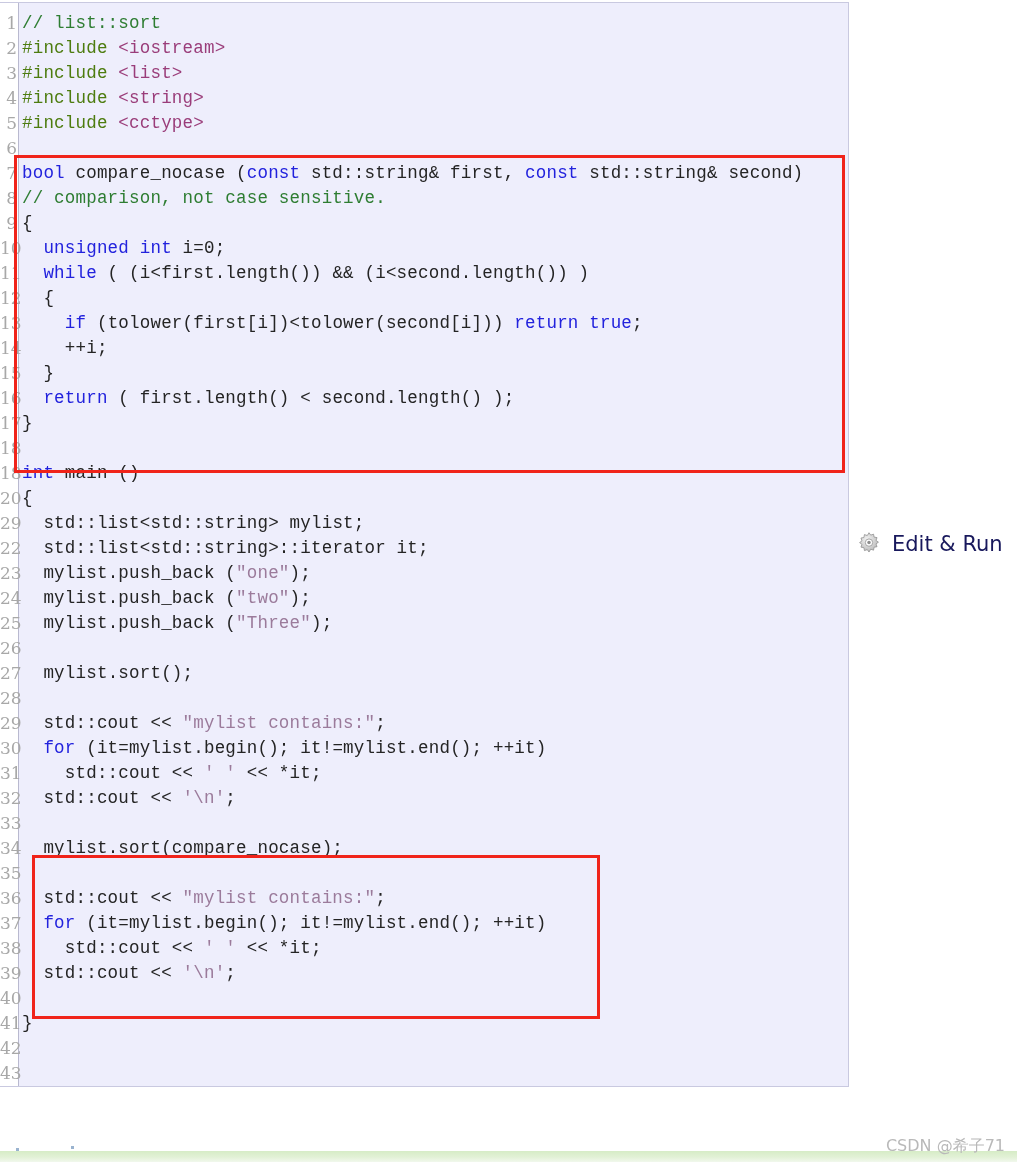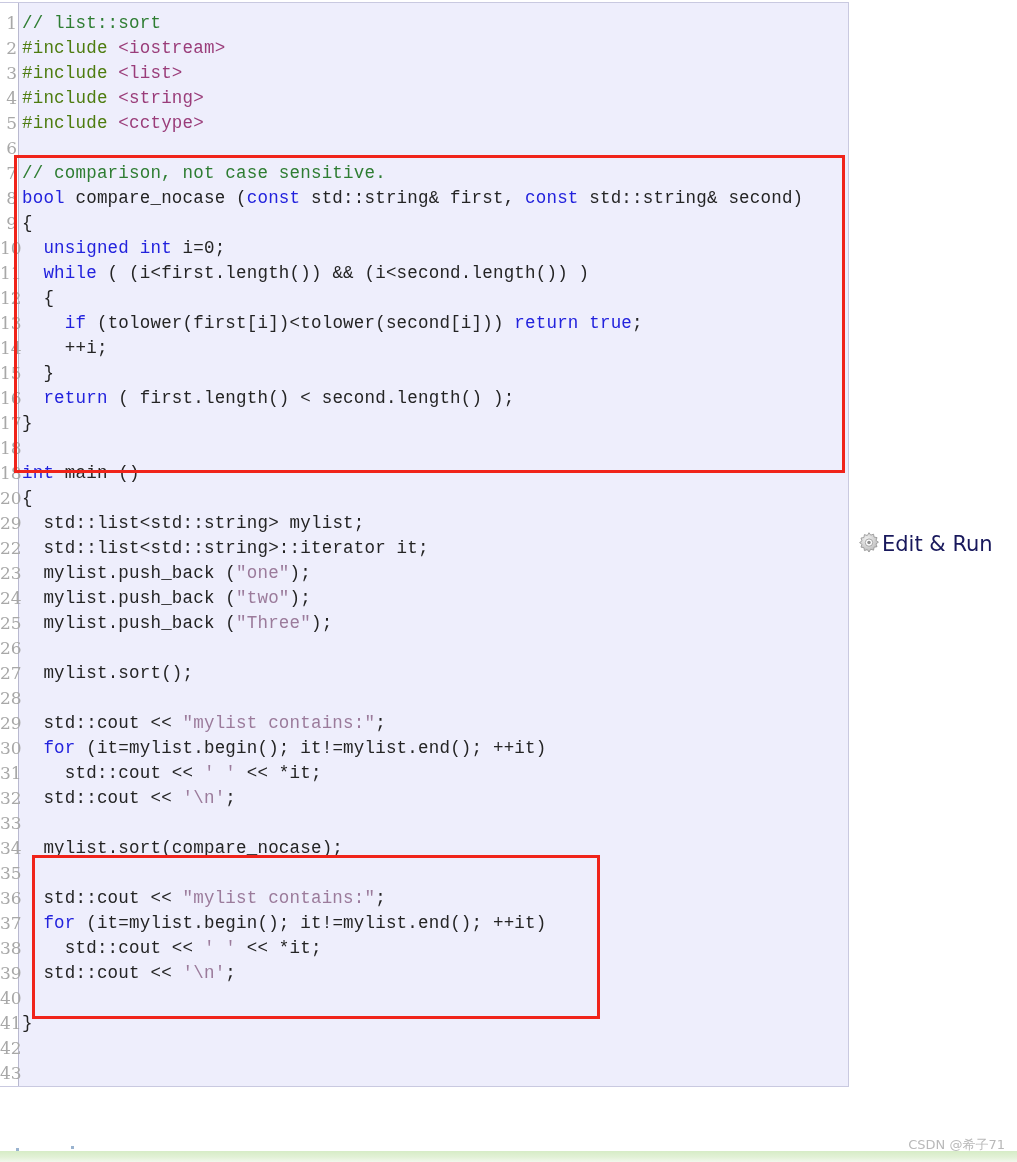--- a/index.html
+++ b/index.html
@@ -80,41 +80,42 @@
   }
   #hl-box-1 { left: 14px;  top: 155px; width: 831px;  height: 318px; }
   #hl-box-2 { left: 32px;  top: 855px; width: 568px;  height: 164px; }
 
   
   #edit-run {
     position: absolute;
     left: 856px; top: 531px;
     display: flex;
     align-items: center;
+    gap: 10px;
     cursor: pointer;
     user-select: none;
   }
   #edit-run .gear {
     width: 26px; height: 26px;
     flex: 0 0 26px;
     display: block;
   }
   #edit-run .label {
     font-family: "DejaVu Sans", "Liberation Sans", sans-serif;
     font-size: 21px;
     color: #18185c;
     white-space: nowrap;
   }
 
   
   #watermark {
     position: absolute;
     right: 12px; top: 1136px;
     font-family: "DejaVu Sans", "Liberation Sans", sans-serif;
-    font-size: 13px;
+    font-size: 16px;
     color: #b9b9b9;
     white-space: nowrap;
   }
 
   
   #bottom-bar {
     position: absolute;
     left: 0; top: 1151px;
     width: 1017px; height: 11px;
     background: linear-gradient(to bottom, #d6ecc6 0%, #e2f1d6 55%, #f1f8ec 100%);
@@ -184,22 +185,22 @@
         <span class="ln">42</span>
         <span class="ln">43</span>
       </div>
     <div id="code">
         <span class="cl"><span class="cmt">// list::sort</span></span>
         <span class="cl"><span class="pre">#include</span> <span class="inc">&lt;iostream&gt;</span></span>
         <span class="cl"><span class="pre">#include</span> <span class="inc">&lt;list&gt;</span></span>
         <span class="cl"><span class="pre">#include</span> <span class="inc">&lt;string&gt;</span></span>
         <span class="cl"><span class="pre">#include</span> <span class="inc">&lt;cctype&gt;</span></span>
         <span class="cl">&nbsp;</span>
+        <span class="cl"><span class="kw">bool</span> <span class="pl">compare_nocase</span> (<span class="kw">const</span> <span class="pl">std</span>::<span class="pl">string</span>&amp; <span class="pl">first</span>, <span class="kw">const</span> <span class="pl">std</span>::<span class="pl">string</span>&amp; <span class="pl">second</span>)</span>
         <span class="cl"><span class="cmt">// comparison, not case sensitive.</span></span>
-        <span class="cl"><span class="kw">bool</span> <span class="pl">compare_nocase</span> (<span class="kw">const</span> <span class="pl">std</span>::<span class="pl">string</span>&amp; <span class="pl">first</span>, <span class="kw">const</span> <span class="pl">std</span>::<span class="pl">string</span>&amp; <span class="pl">second</span>)</span>
         <span class="cl">{</span>
         <span class="cl">  <span class="kw">unsigned</span> <span class="kw">int</span> <span class="pl">i</span>=0;</span>
         <span class="cl">  <span class="kw">while</span> ( (<span class="pl">i</span>&lt;<span class="pl">first</span>.<span class="pl">length</span>()) &amp;&amp; (<span class="pl">i</span>&lt;<span class="pl">second</span>.<span class="pl">length</span>()) )</span>
         <span class="cl">  {</span>
         <span class="cl">    <span class="kw">if</span> (<span class="pl">tolower</span>(<span class="pl">first</span>[<span class="pl">i</span>])&lt;<span class="pl">tolower</span>(<span class="pl">second</span>[<span class="pl">i</span>])) <span class="kw">return</span> <span class="kw">true</span>;</span>
         <span class="cl">    ++<span class="pl">i</span>;</span>
         <span class="cl">  }</span>
         <span class="cl">  <span class="kw">return</span> ( <span class="pl">first</span>.<span class="pl">length</span>() &lt; <span class="pl">second</span>.<span class="pl">length</span>() );</span>
         <span class="cl">}</span>
         <span class="cl">&nbsp;</span>

